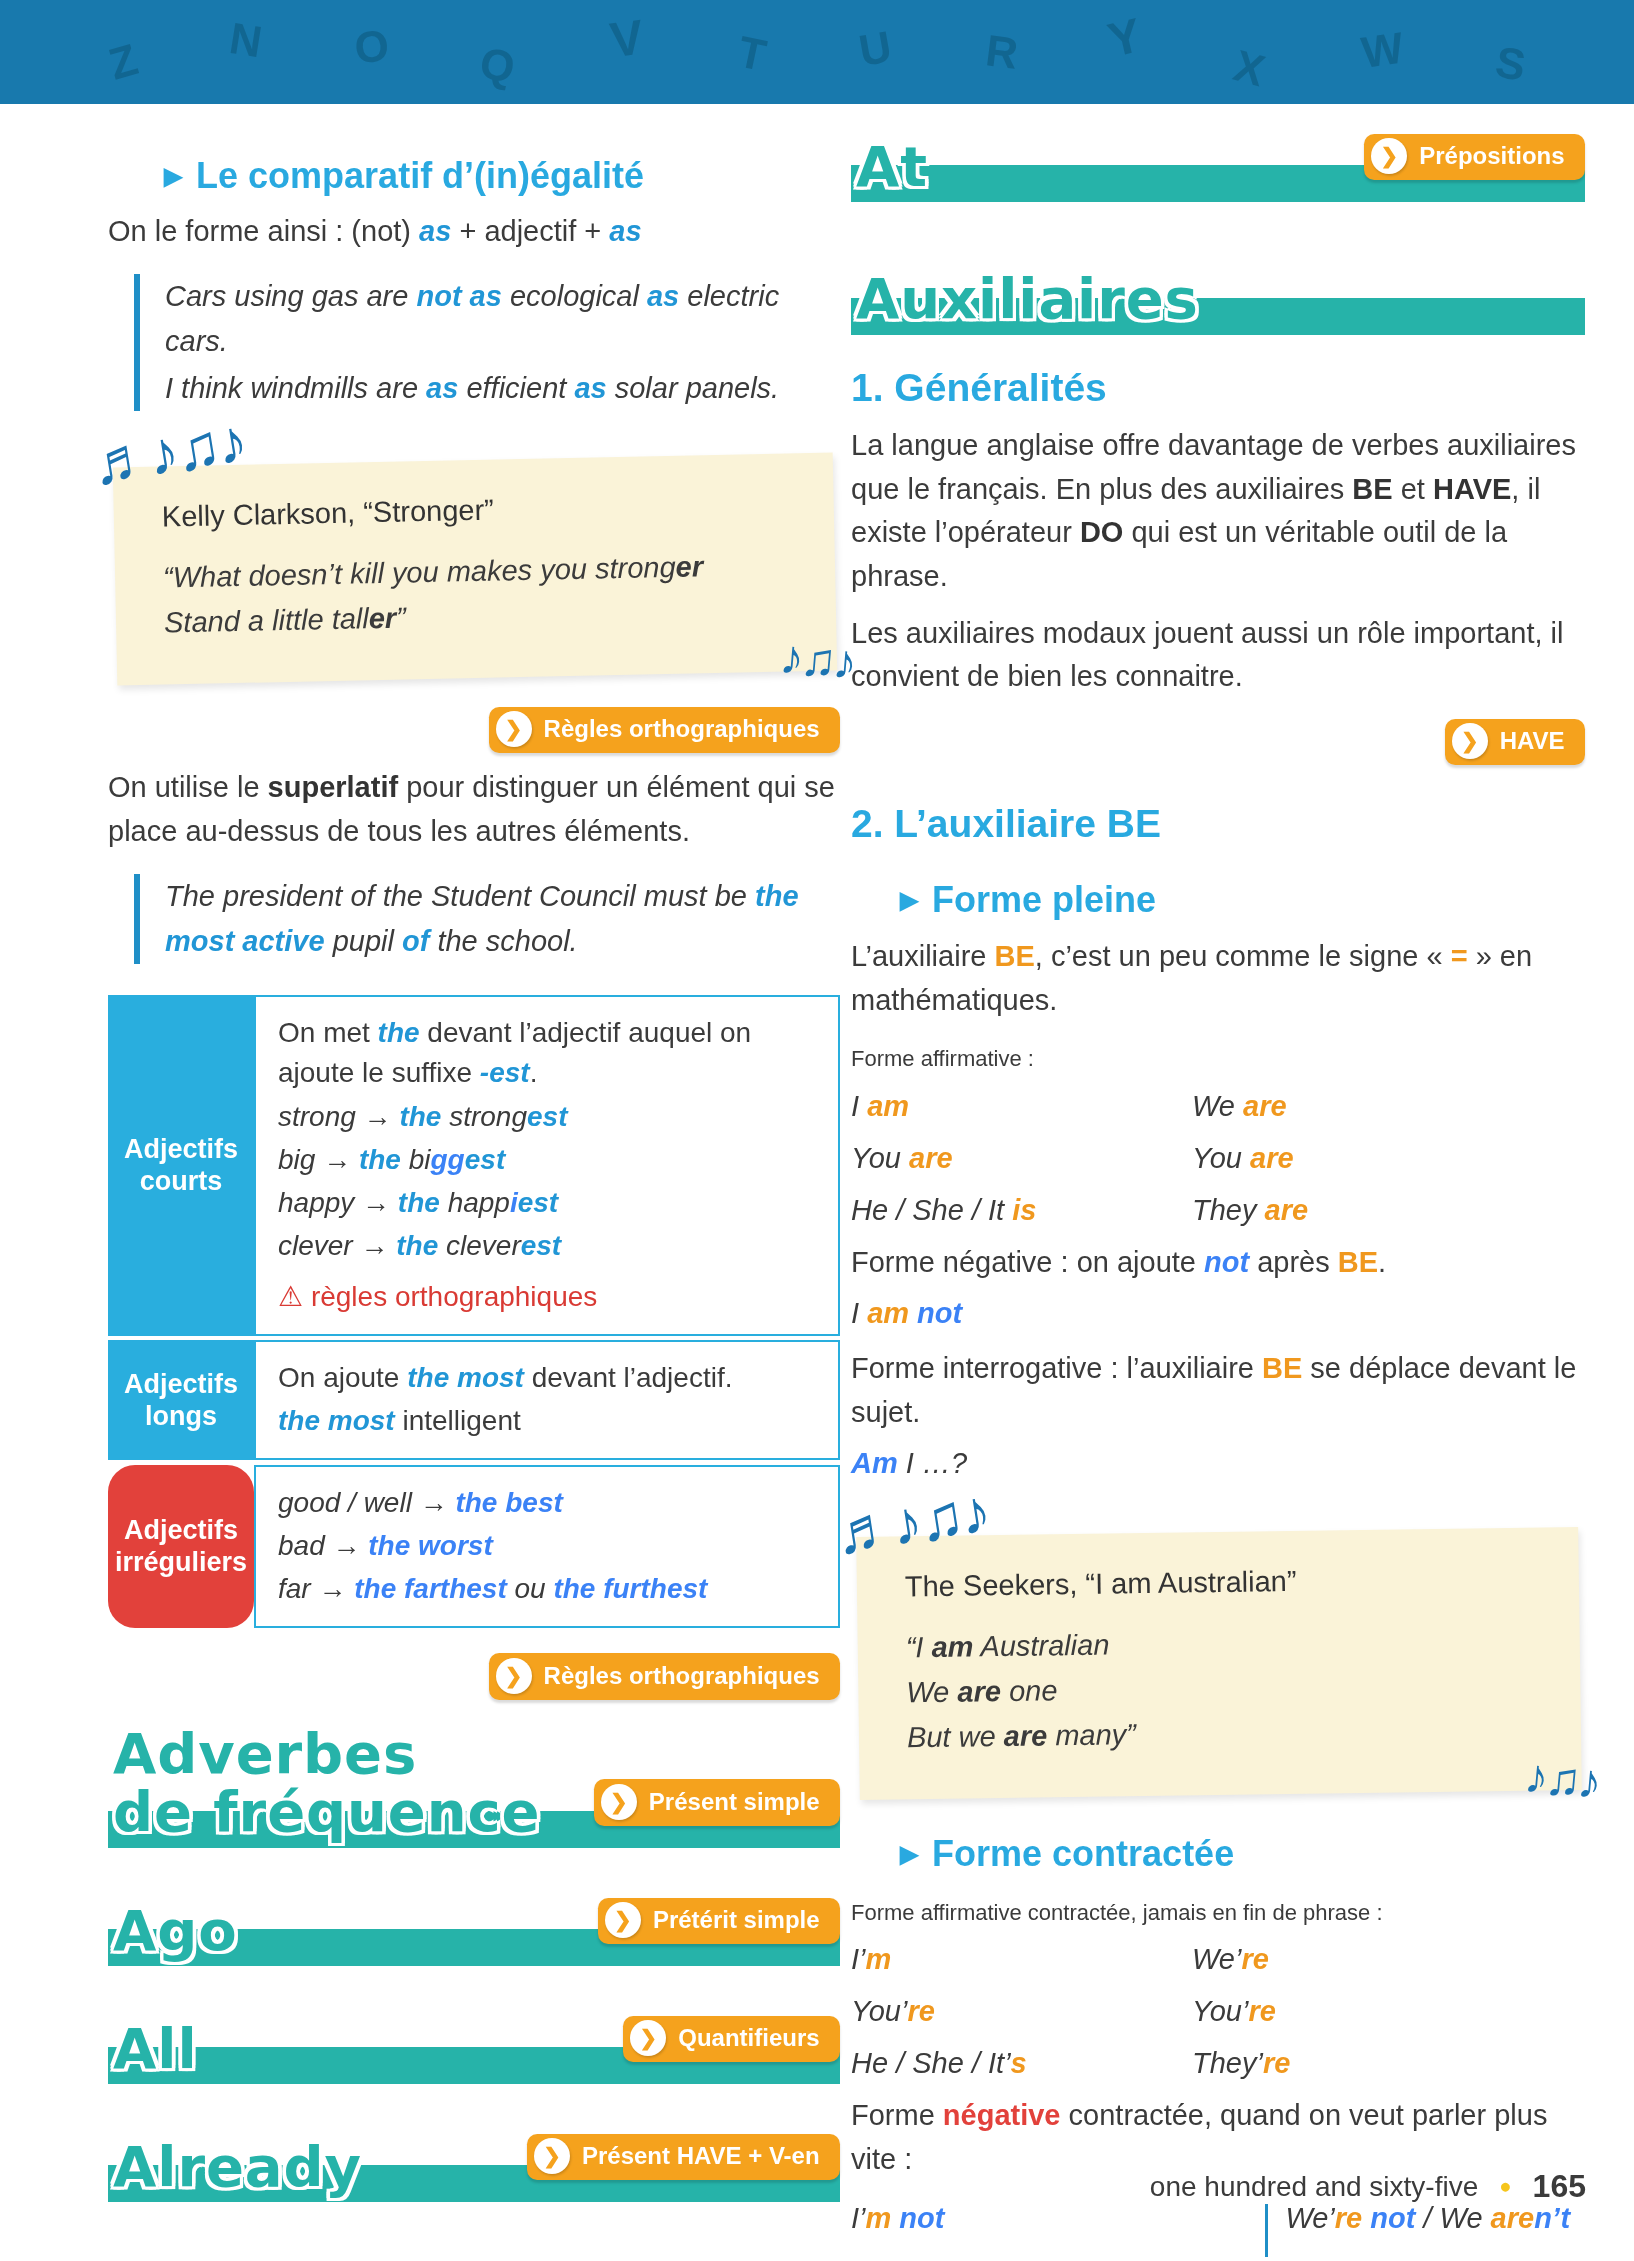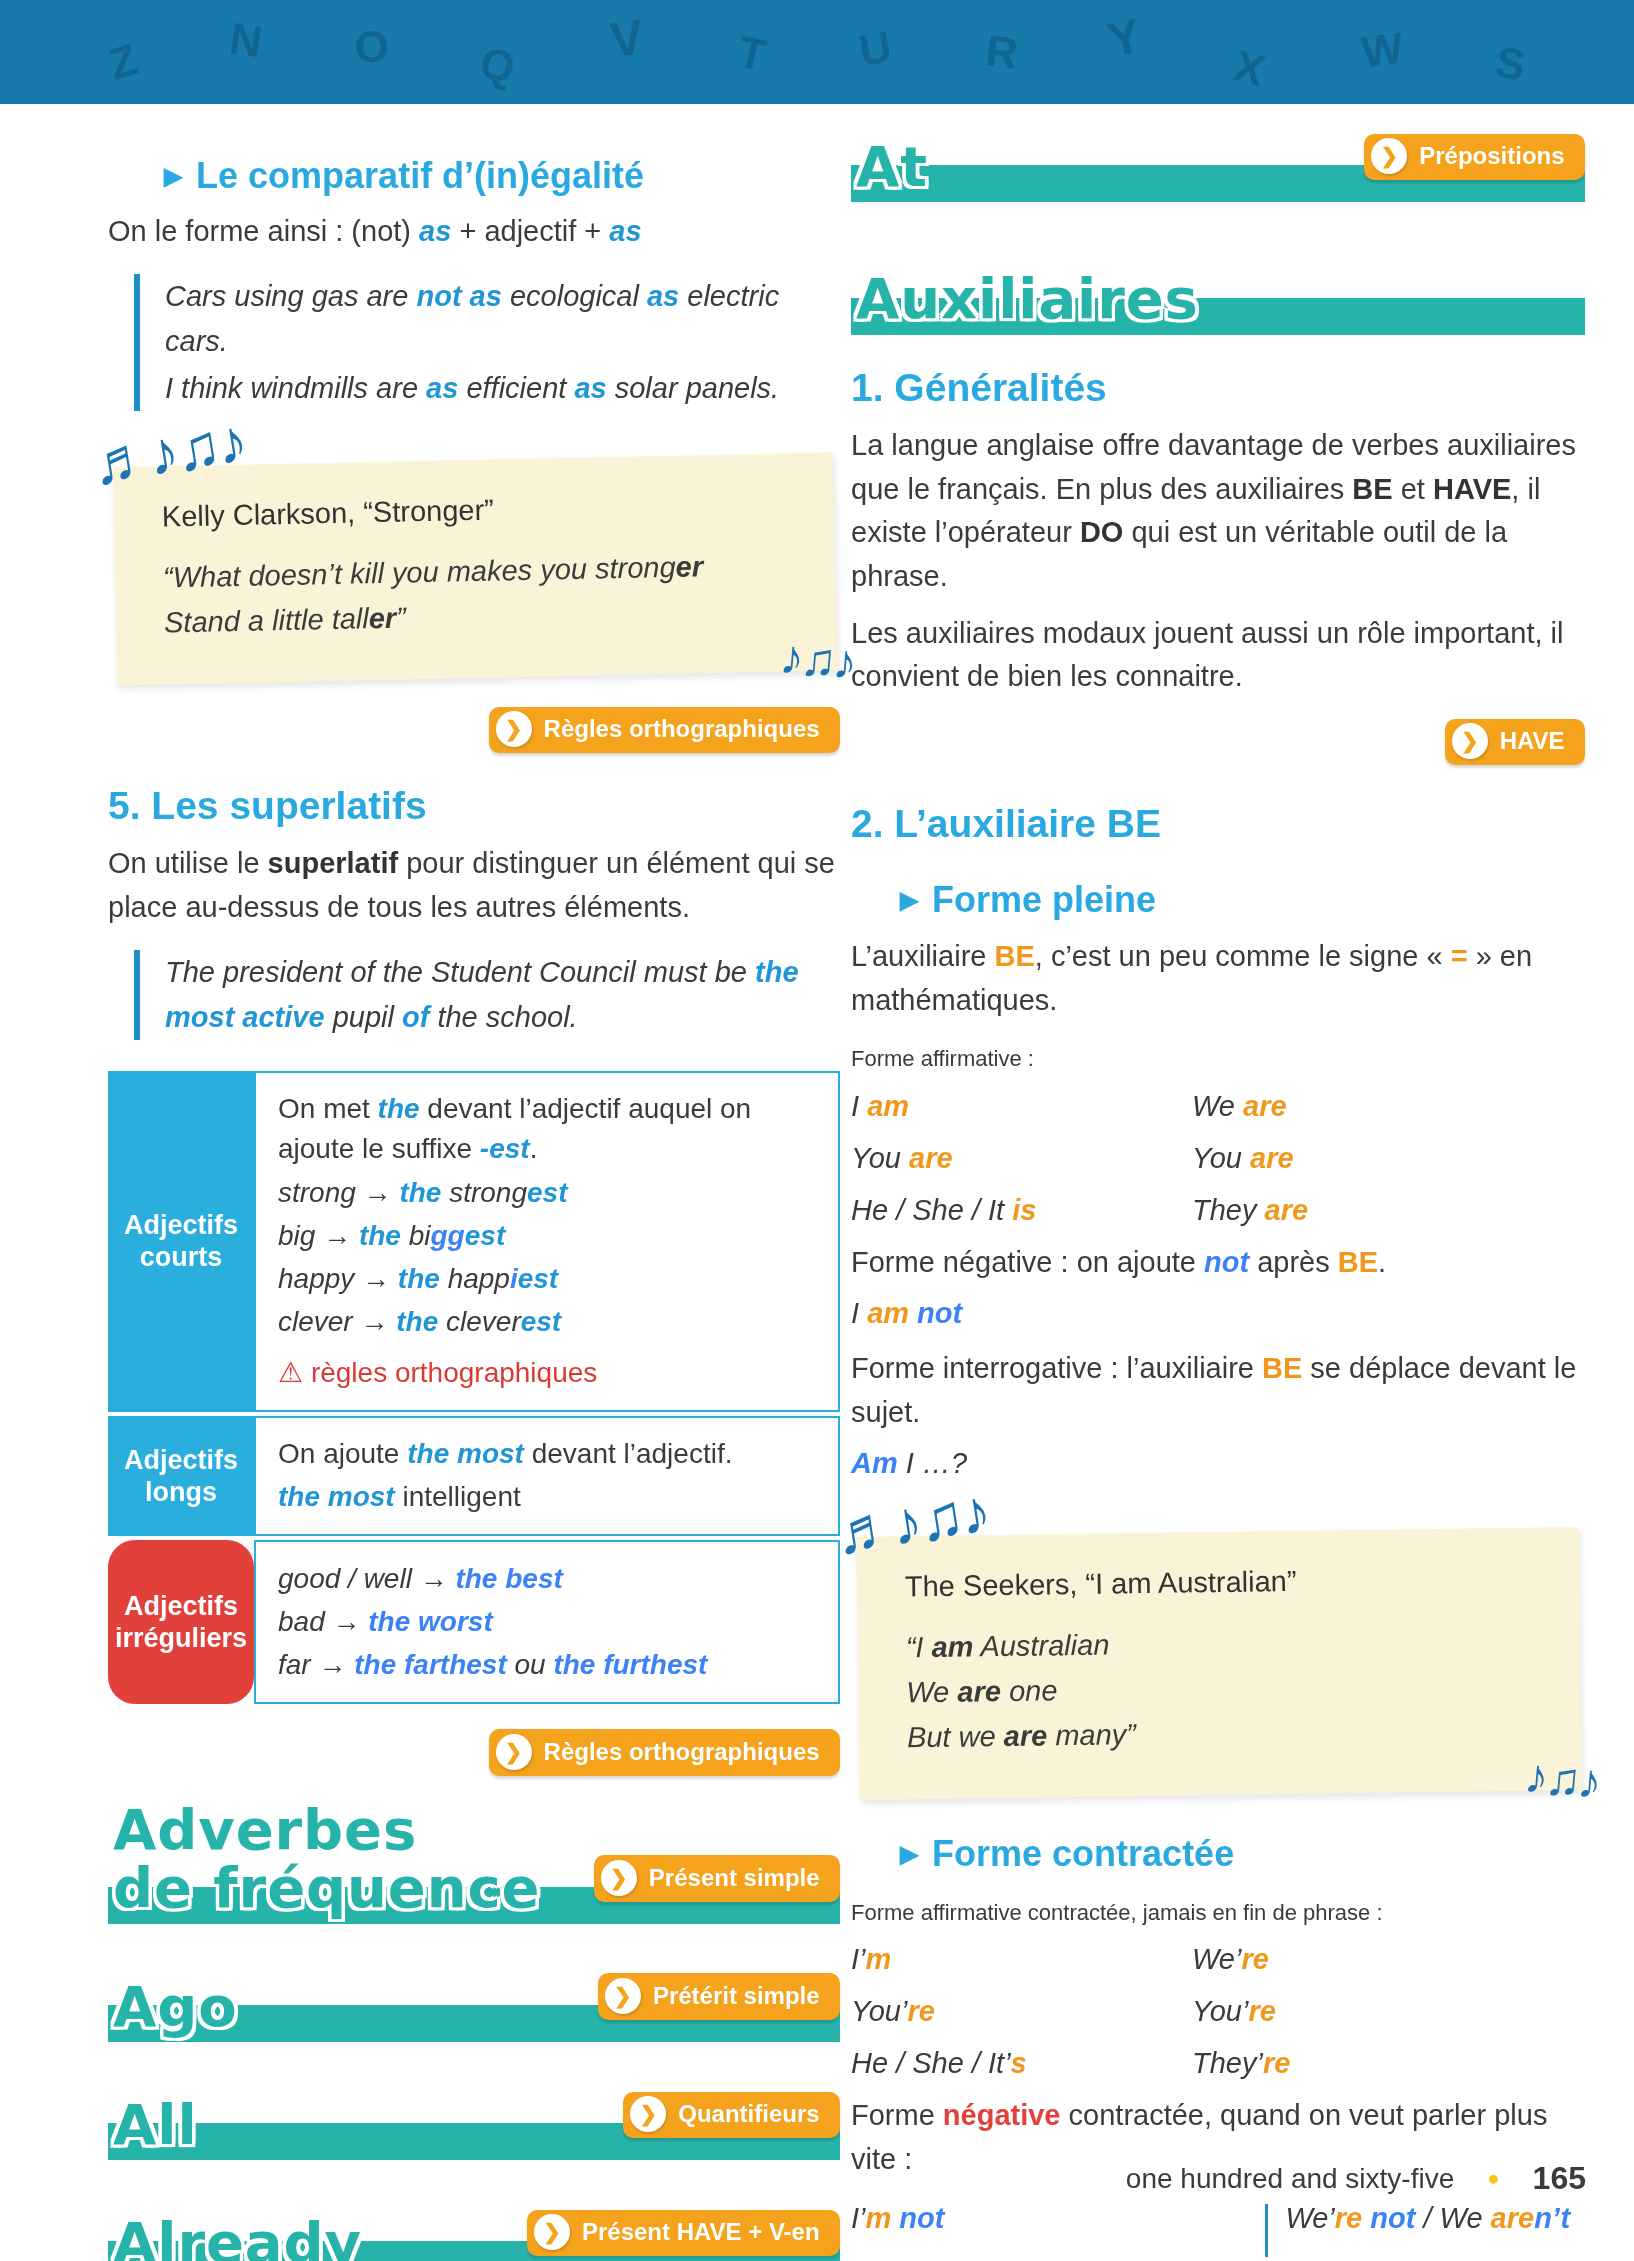--- a/index.html
+++ b/index.html
@@ -131,22 +131,22 @@
   
   .negtab { display:flex; margin-top:19px; font-style:italic; font-size:29px; }
   .neg-left  { width:414px; flex:0 0 auto; }
   .neg-div   { width:3.4px; background:#1f8fc7; margin:3.4px 17px 3.4px 0; }
   .neg-right { flex:1; }
   .negtab p { margin-bottom:13.6px; line-height:1.3; }
   .negtab p.gap { margin-bottom:22px; }
 
   
   .pagefoot {
-    position:absolute; right:49px; bottom:64px;
-    display:flex; align-items:center; gap:33px; font-size:28px; color:#3b3b3b;
+    position:absolute; right:49px; bottom:56px;
+    display:flex; align-items:center; gap:21px; font-size:28px; color:#3b3b3b;
   }
   .pagefoot .dot { color:#f6c51c; font-size:20.4px; }
   .pagefoot .pnum { font-weight:700; font-size:32px; }
 
   
   .mt-24{margin-top:20.4px;} .mt-30{margin-top:25.5px;} .mt-36{margin-top:31px;}
   .mt-44{margin-top:37px;}
   .badge-row.after-card { margin-top:5.1px; }
   .badge-row.after-table { margin-top:25.5px; }
   .it-p { font-style:italic; font-size:29px; margin-top:8.5px; line-height:1.4; }
@@ -191,21 +191,20 @@
     <p class="lyrics"><span>Stand a little tall</span><span class="c-dark-bi">er</span><span>”</span></p>
   </div>
 
   <div class="badge-row after-card">
     <span class="badge">
       <span class="chev">❯</span>
       <span>Règles orthographiques</span>
     </span>
   </div>
 
-  <h2 class="num-heading mt-36">5. Les superlatifs</h2>
 
   <p class="body"><span>On utilise le </span><span class="c-dark-b">superlatif</span><span> pour distinguer un élément qui se place au-dessus de tous les autres éléments.</span></p>
 
   <div class="example">
     <p><span>The president of the Student Council must be </span><span class="c-blue">the most active</span><span> pupil </span><span class="c-blue">of</span><span> the school.</span></p>
   </div>
 
   <div class="sup-table">
     <div class="t-row">
       <div class="t-head">Adjectifs courts</div>

